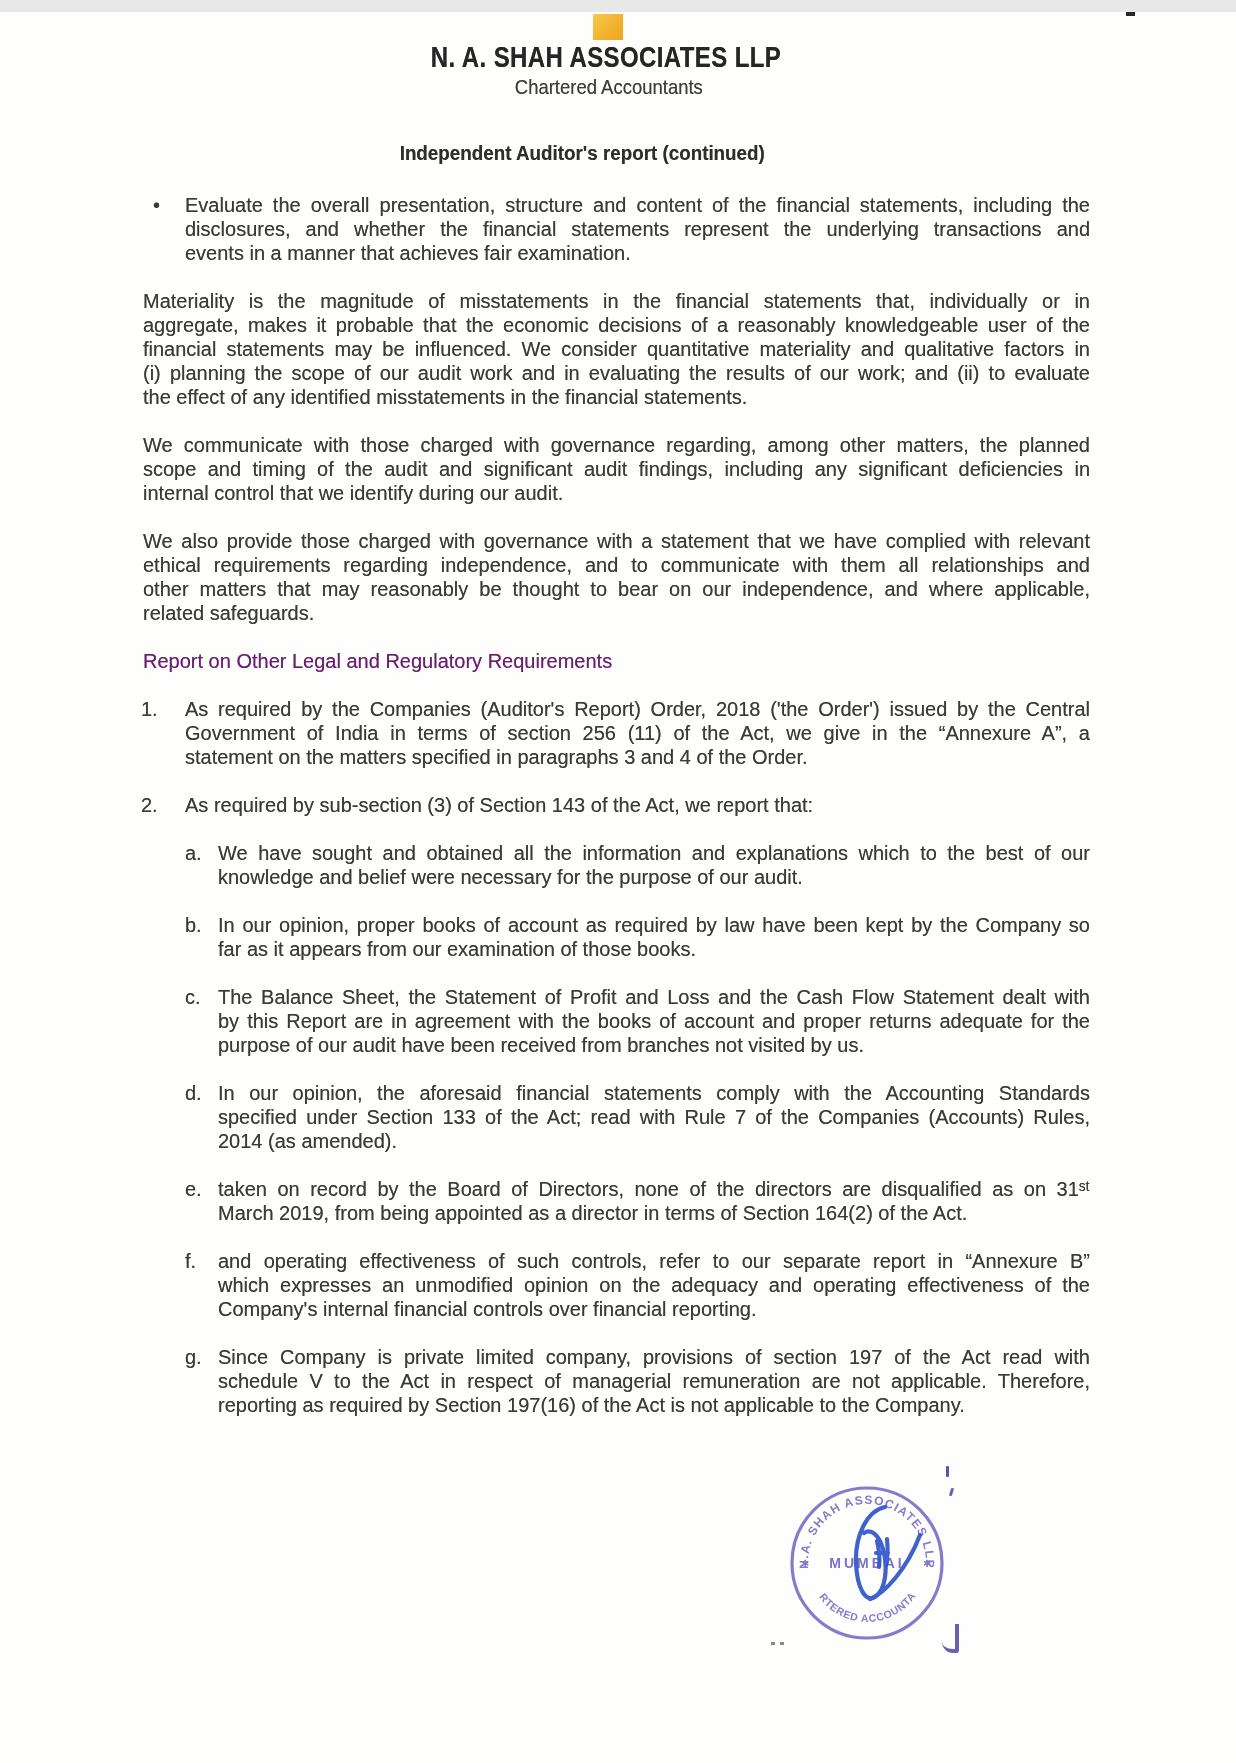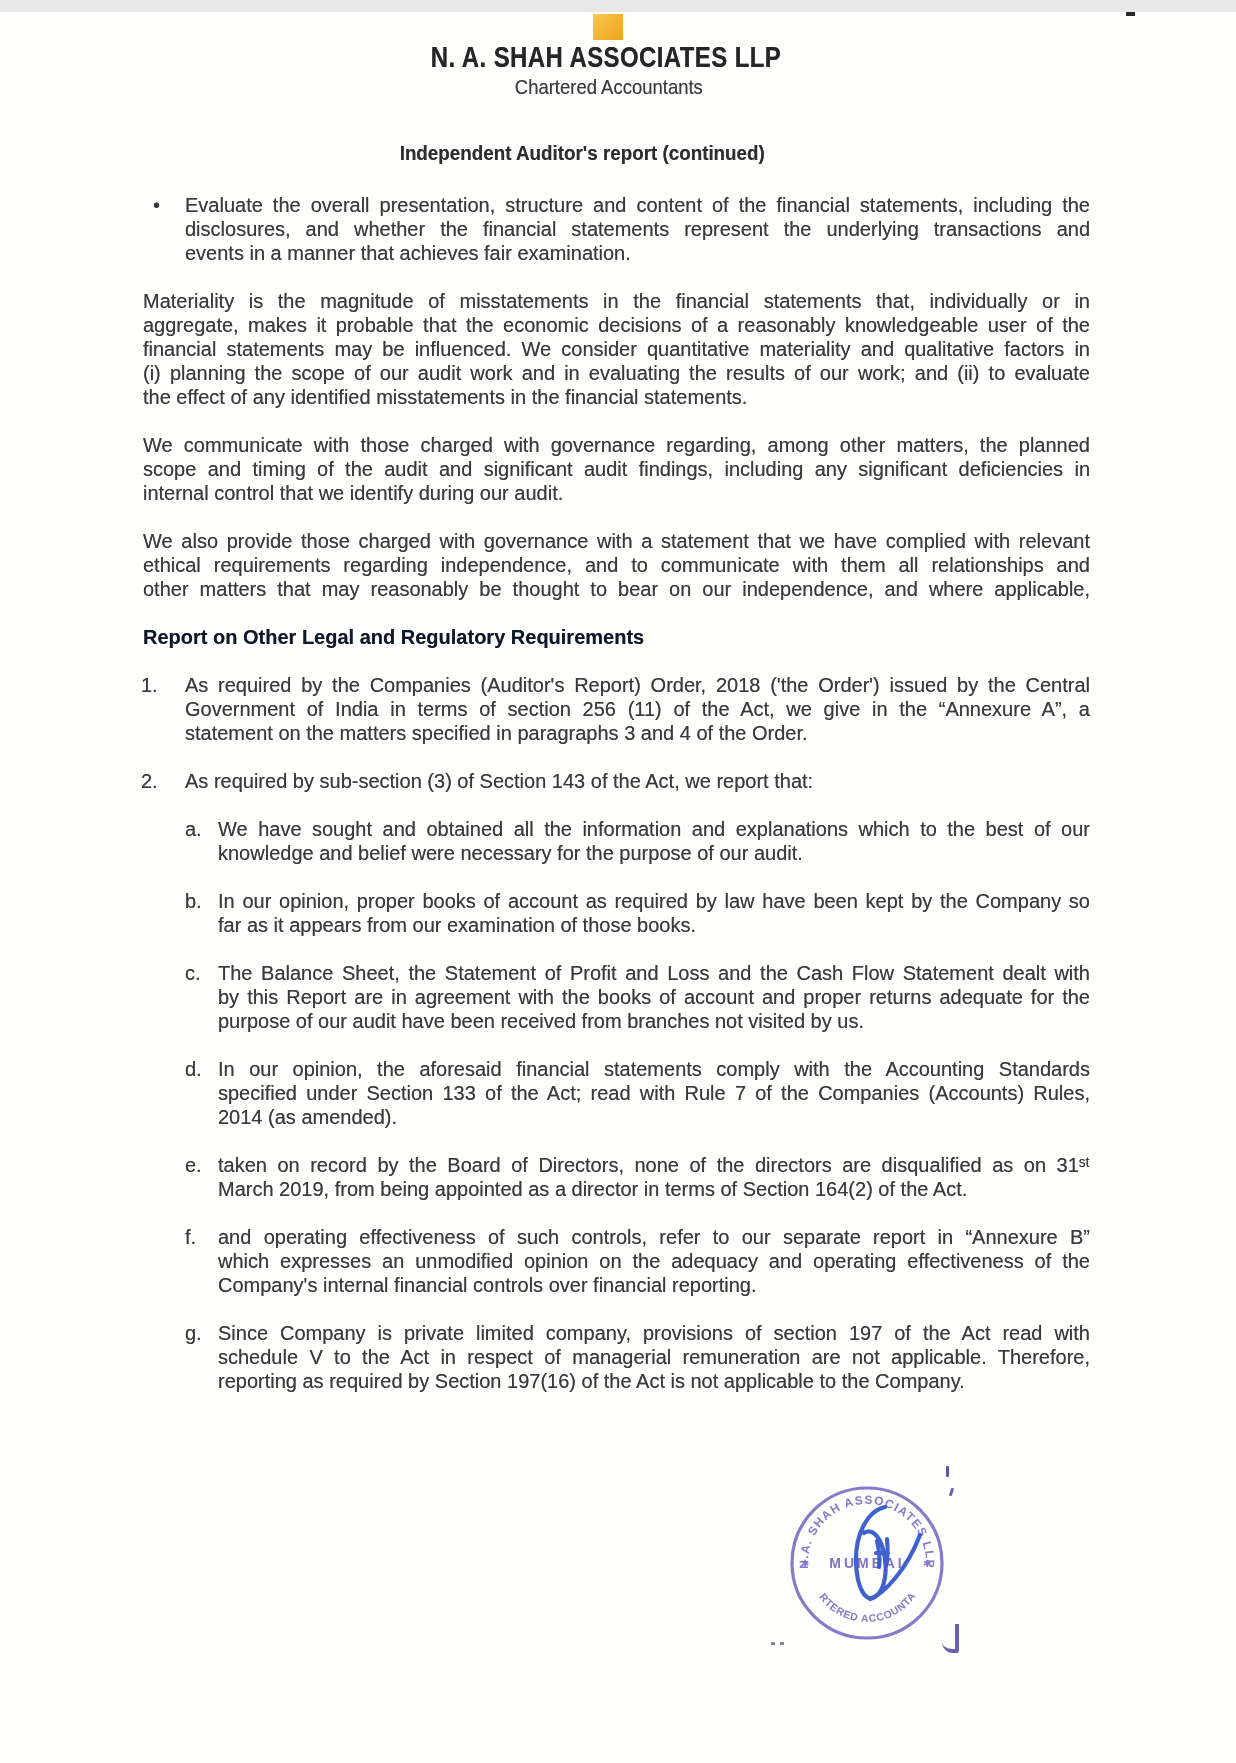--- a/index.html
+++ b/index.html
@@ -42,21 +42,21 @@
     font-size:20px;line-height:24px;
     text-shadow:0 0 .4px rgba(55,55,55,.65);
   }
   .block{position:relative;margin:0 0 24px 0;}
   .block:last-child{margin-bottom:0;}
   .line{text-align:justify;white-space:normal;}
   .line.j{text-align:justify;text-align-last:justify;}
   .marker{position:absolute;top:0;left:0;}
   .blk-bullet{padding-left:42px;}
   .blk-bullet .marker{left:10px;}
-  .blk-heading{font-weight:bold;color:#0f172a;}
+  .blk-heading{font-weight:normal;color:#701a75;}
   .blk-numbered{padding-left:42px;}
   .blk-numbered .marker{left:-2px;}
   .blk-lettered{padding-left:75px;}
   .blk-lettered .marker{left:42px;}
   
   .stamp{position:absolute;left:787px;top:1471px;width:160px;height:160px;}
   .stamp svg{display:block;}
   
   .mark{position:absolute;}
   .mark-top-dash{left:1126px;top:0;width:9px;height:4px;background:#2a2a2a;}
@@ -102,20 +102,21 @@
       </div>
       <div class="block blk-para">
         <div class="line j">We communicate with those charged with governance regarding, among other matters, the planned</div>
         <div class="line j">scope and timing of the audit and significant audit findings, including any significant deficiencies in</div>
         <div class="line">internal control that we identify during our audit.</div>
       </div>
       <div class="block blk-para">
         <div class="line j">We also provide those charged with governance with a statement that we have complied with relevant</div>
         <div class="line j">ethical requirements regarding independence, and to communicate with them all relationships and</div>
         <div class="line j">other matters that may reasonably be thought to bear on our independence, and where applicable,</div>
+        <div class="line">related safeguards.</div>
       </div>
       <div class="block blk-heading">
         <div class="line">Report on Other Legal and Regulatory Requirements</div>
       </div>
       <div class="block blk-numbered">
         <span class="marker">1.</span>
         <div class="line j">As required by the Companies (Auditor's Report) Order, 2018 ('the Order') issued by the Central</div>
         <div class="line j">Government of India in terms of section 256 (11) of the Act, we give in the “Annexure A”, a</div>
         <div class="line">statement on the matters specified in paragraphs 3 and 4 of the Order.</div>
       </div>

